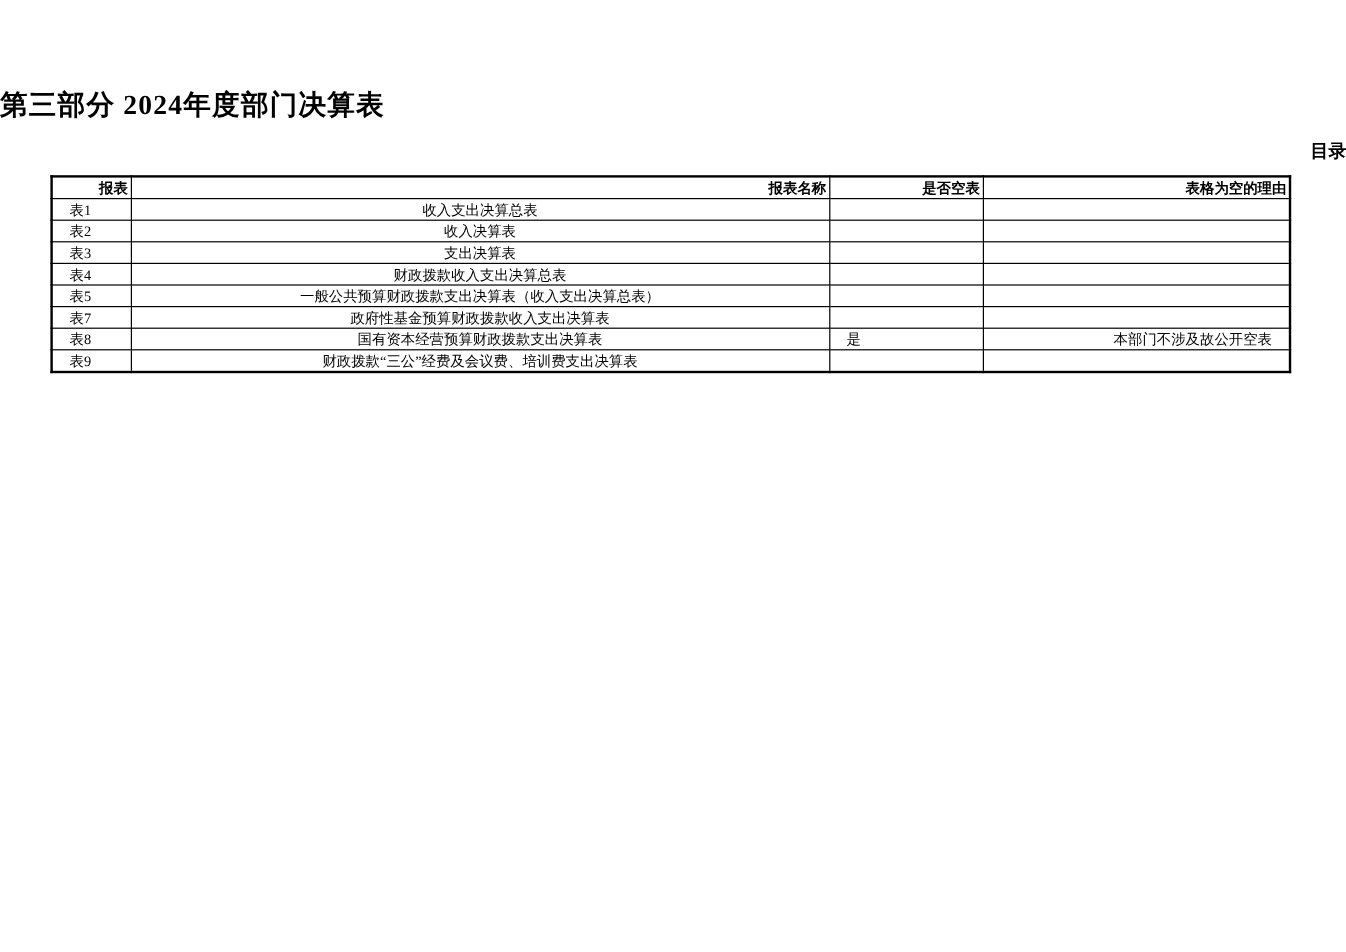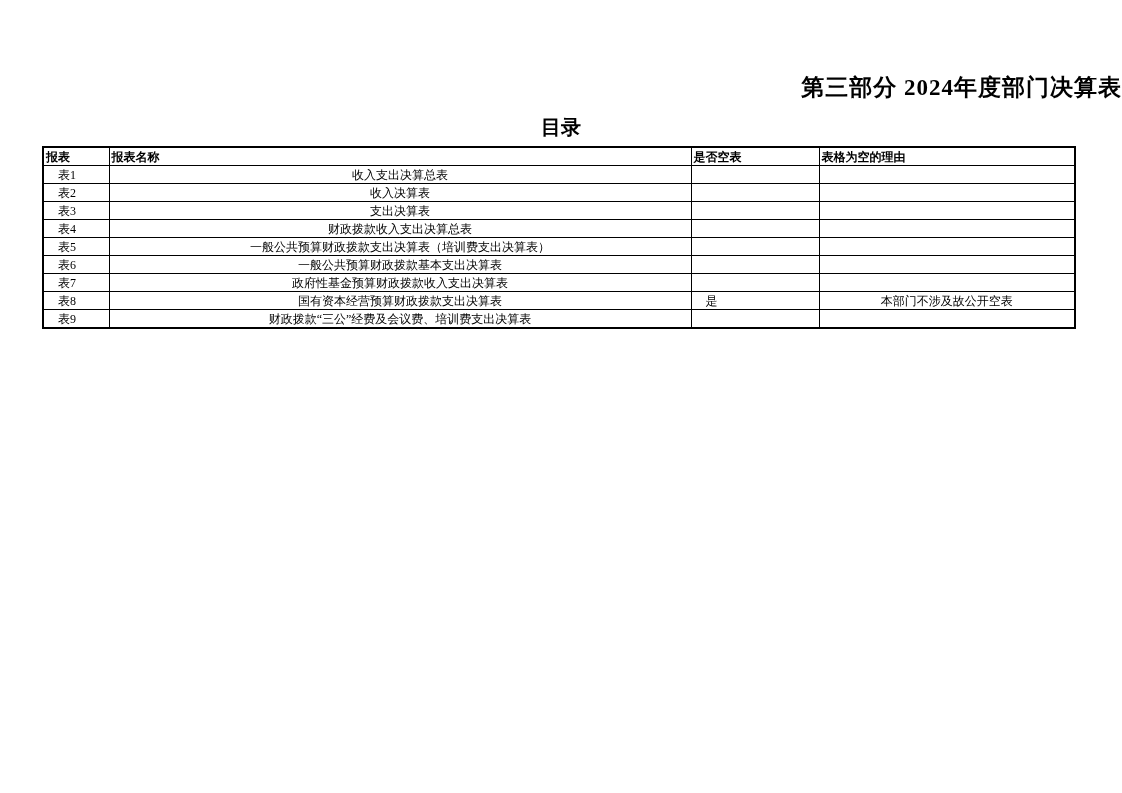--- a/index.html
+++ b/index.html
@@ -12,30 +12,30 @@
   .page {
     position: relative;
     width: 1122px;
     height: 793px;
     background: #ffffff;
     overflow: hidden;
   }
   .doc-title {
     margin: 0;
     padding-top: 75px;
-    text-align: right;
+    text-align: left;
     font-size: 23px;
     line-height: 26px;
     font-weight: bold;
     letter-spacing: 1px;
   }
   .doc-subtitle {
     margin: 18px 0 0 0;
-    text-align: center;
-    font-size: 20px;
+    text-align: right;
+    font-size: 15px;
     line-height: 16px;
     font-weight: bold;
   }
   table.toc {
     border-collapse: collapse;
     table-layout: fixed;
     margin: 11px 0 0 42px;
     width: 1032px;
     border: 2px solid #000000;
   }
@@ -44,27 +44,27 @@
     height: 15px;
     font-size: 12px;
     line-height: 14px;
     padding: 1px 14px;
     overflow: hidden;
     white-space: nowrap;
     vertical-align: middle;
   }
   table.toc th {
     font-weight: bold;
-    text-align: left;
+    text-align: right;
     padding: 1px 2px;
   }
   td.col-id     { text-align: left; padding-left: 3px; }
   td.col-name   { text-align: center; padding-left: 5px; }
   td.col-empty  { text-align: left; padding-left: 4px; }
-  td.col-reason { text-align: center; padding-left: 4px; }
+  td.col-reason { text-align: right; padding-left: 4px; }
   col.c-id     { width: 66px; }
   col.c-name   { width: 582px; }
   col.c-empty  { width: 128px; }
   col.c-reason { width: 256px; }
 </style>
 </head>
 <body>
 
 <div class="page">
   <h1 class="doc-title">第三部分 2024年度部门决算表</h1>
@@ -109,31 +109,25 @@
 
   <tr>
     <td class="col-id">表4</td>
     <td class="col-name">财政拨款收入支出决算总表</td>
     <td class="col-empty"></td>
     <td class="col-reason"></td>
   </tr>
 
   <tr>
     <td class="col-id">表5</td>
-    <td class="col-name">一般公共预算财政拨款支出决算表（培训费支出决算表）</td>
+    <td class="col-name">一般公共预算财政拨款支出决算表（收入支出决算总表）</td>
     <td class="col-empty"></td>
     <td class="col-reason"></td>
   </tr>
 
-  <tr>
-    <td class="col-id">表6</td>
-    <td class="col-name">一般公共预算财政拨款基本支出决算表</td>
-    <td class="col-empty"></td>
-    <td class="col-reason"></td>
-  </tr>
 
   <tr>
     <td class="col-id">表7</td>
     <td class="col-name">政府性基金预算财政拨款收入支出决算表</td>
     <td class="col-empty"></td>
     <td class="col-reason"></td>
   </tr>
 
   <tr>
     <td class="col-id">表8</td>

